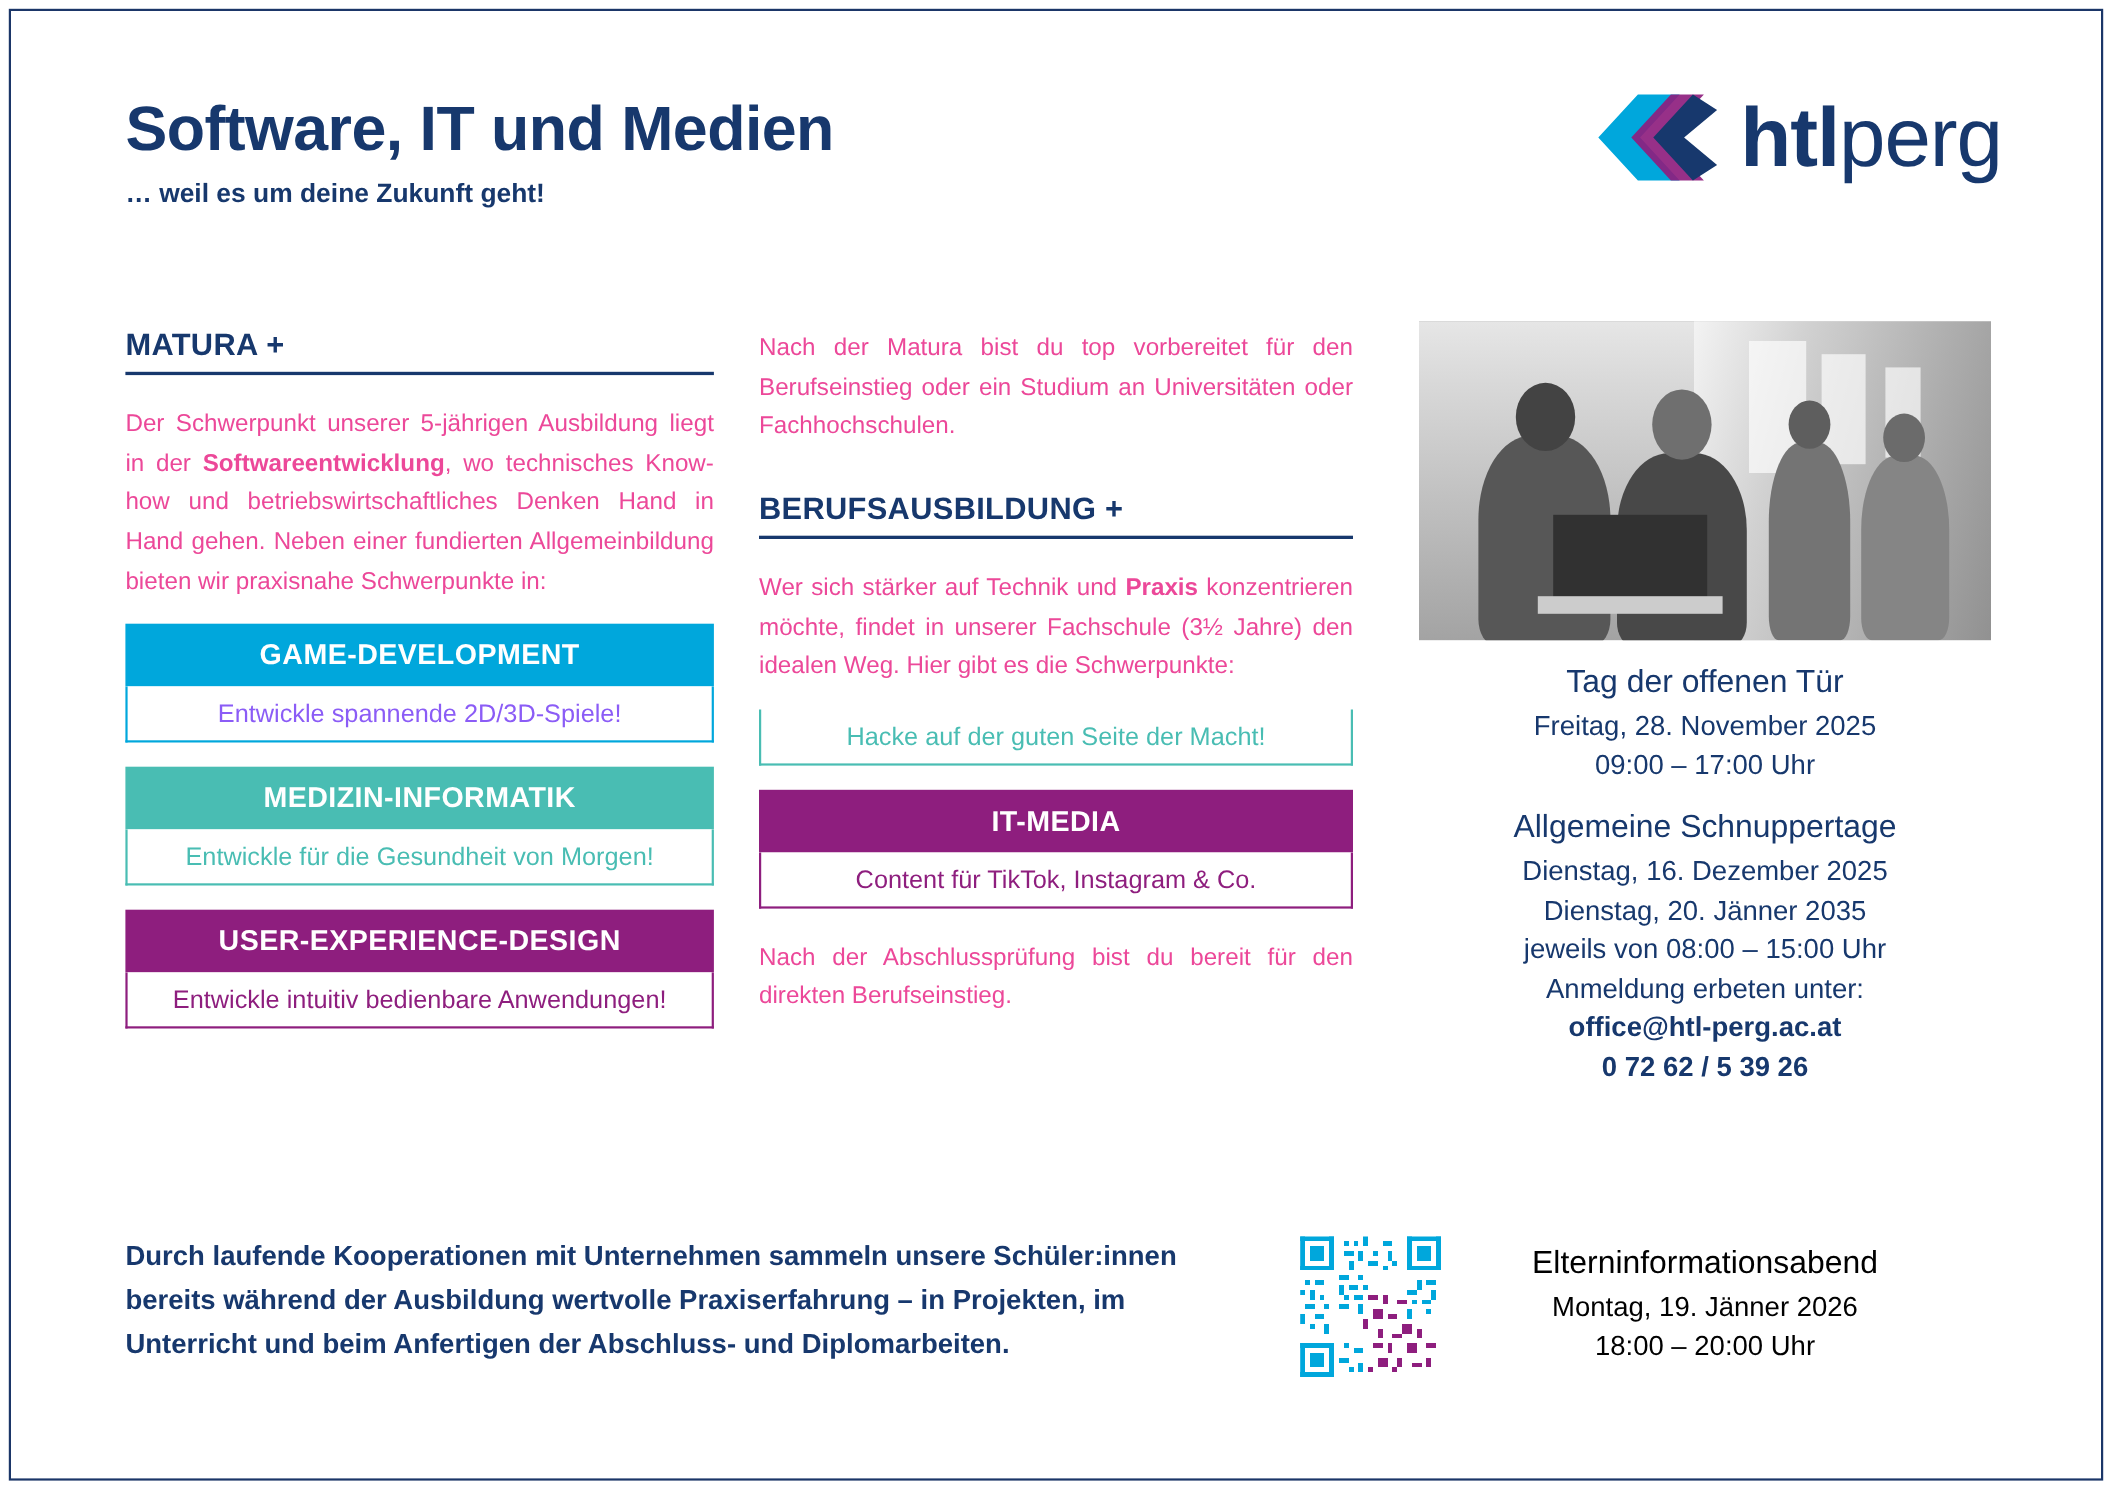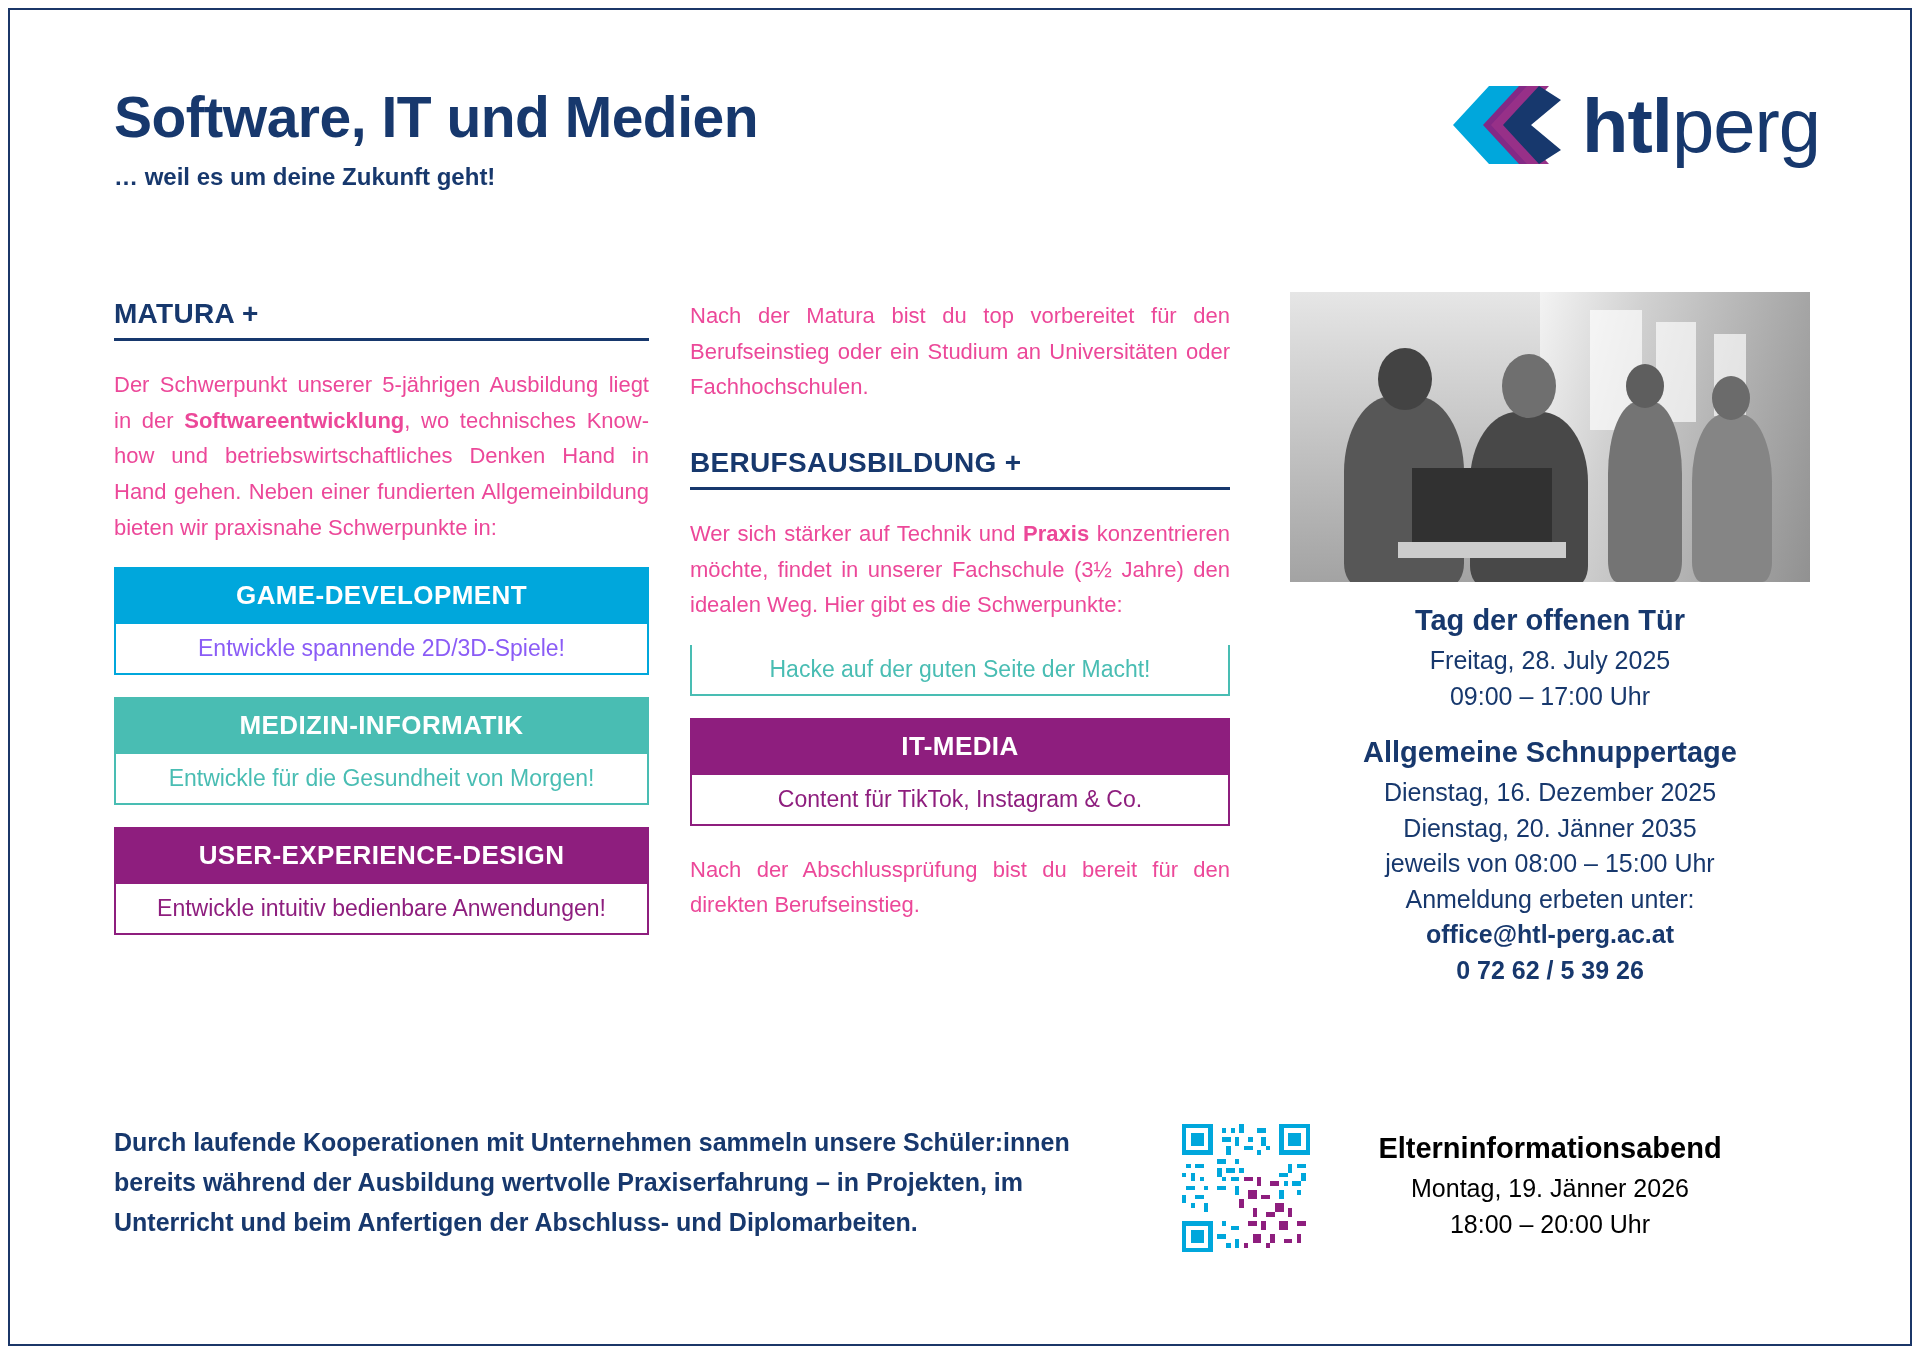--- a/index.html
+++ b/index.html
@@ -176,21 +176,21 @@
     background: #2e3234;
   }
   .photo .laptop.base {
     background: #c9cdcf;
   }
 
   
   .info-block { text-align: center; color: #17386d; }
   .info-title {
     font-size: 29px;
-    font-weight: bold;
+    font-weight: normal;
     margin: 22px 0 6px 0;
   }
   .info-line {
     font-size: 25px;
     line-height: 1.42;
   }
   .info-line.bold { font-weight: bold; }
 
   
   .footer-text {
@@ -295,21 +295,21 @@
       <div class="figure" style="left:318px;top:110px;width:74px;height:180px;background:#707578;"></div>
       <div class="head" style="left:336px;top:72px;width:38px;height:44px;background:#5a5f62;"></div>
       <div class="figure" style="left:402px;top:122px;width:80px;height:168px;background:#81868a;"></div>
       <div class="head" style="left:422px;top:84px;width:38px;height:44px;background:#676c6f;"></div>
       <div class="laptop" style="left:122px;top:176px;width:140px;height:76px;"></div>
       <div class="laptop base" style="left:108px;top:250px;width:168px;height:16px;"></div>
     </div>
 
     <div class="info-block">
       <div class="info-title">Tag der offenen Tür</div>
-      <div class="info-line">Freitag, 28. July 2025</div>
+      <div class="info-line">Freitag, 28. November 2025</div>
       <div class="info-line">09:00 – 17:00 Uhr</div>
     </div>
 
     <div class="info-block">
       <div class="info-title">Allgemeine Schnuppertage</div>
       <div class="info-line">Dienstag, 16. Dezember 2025</div>
       <div class="info-line">Dienstag, 20. Jänner 2035</div>
       <div class="info-line">jeweils von 08:00 – 15:00 Uhr</div>
       <div class="info-line">Anmeldung erbeten unter:</div>
       <div class="info-line bold">office@htl-perg.ac.at</div>

